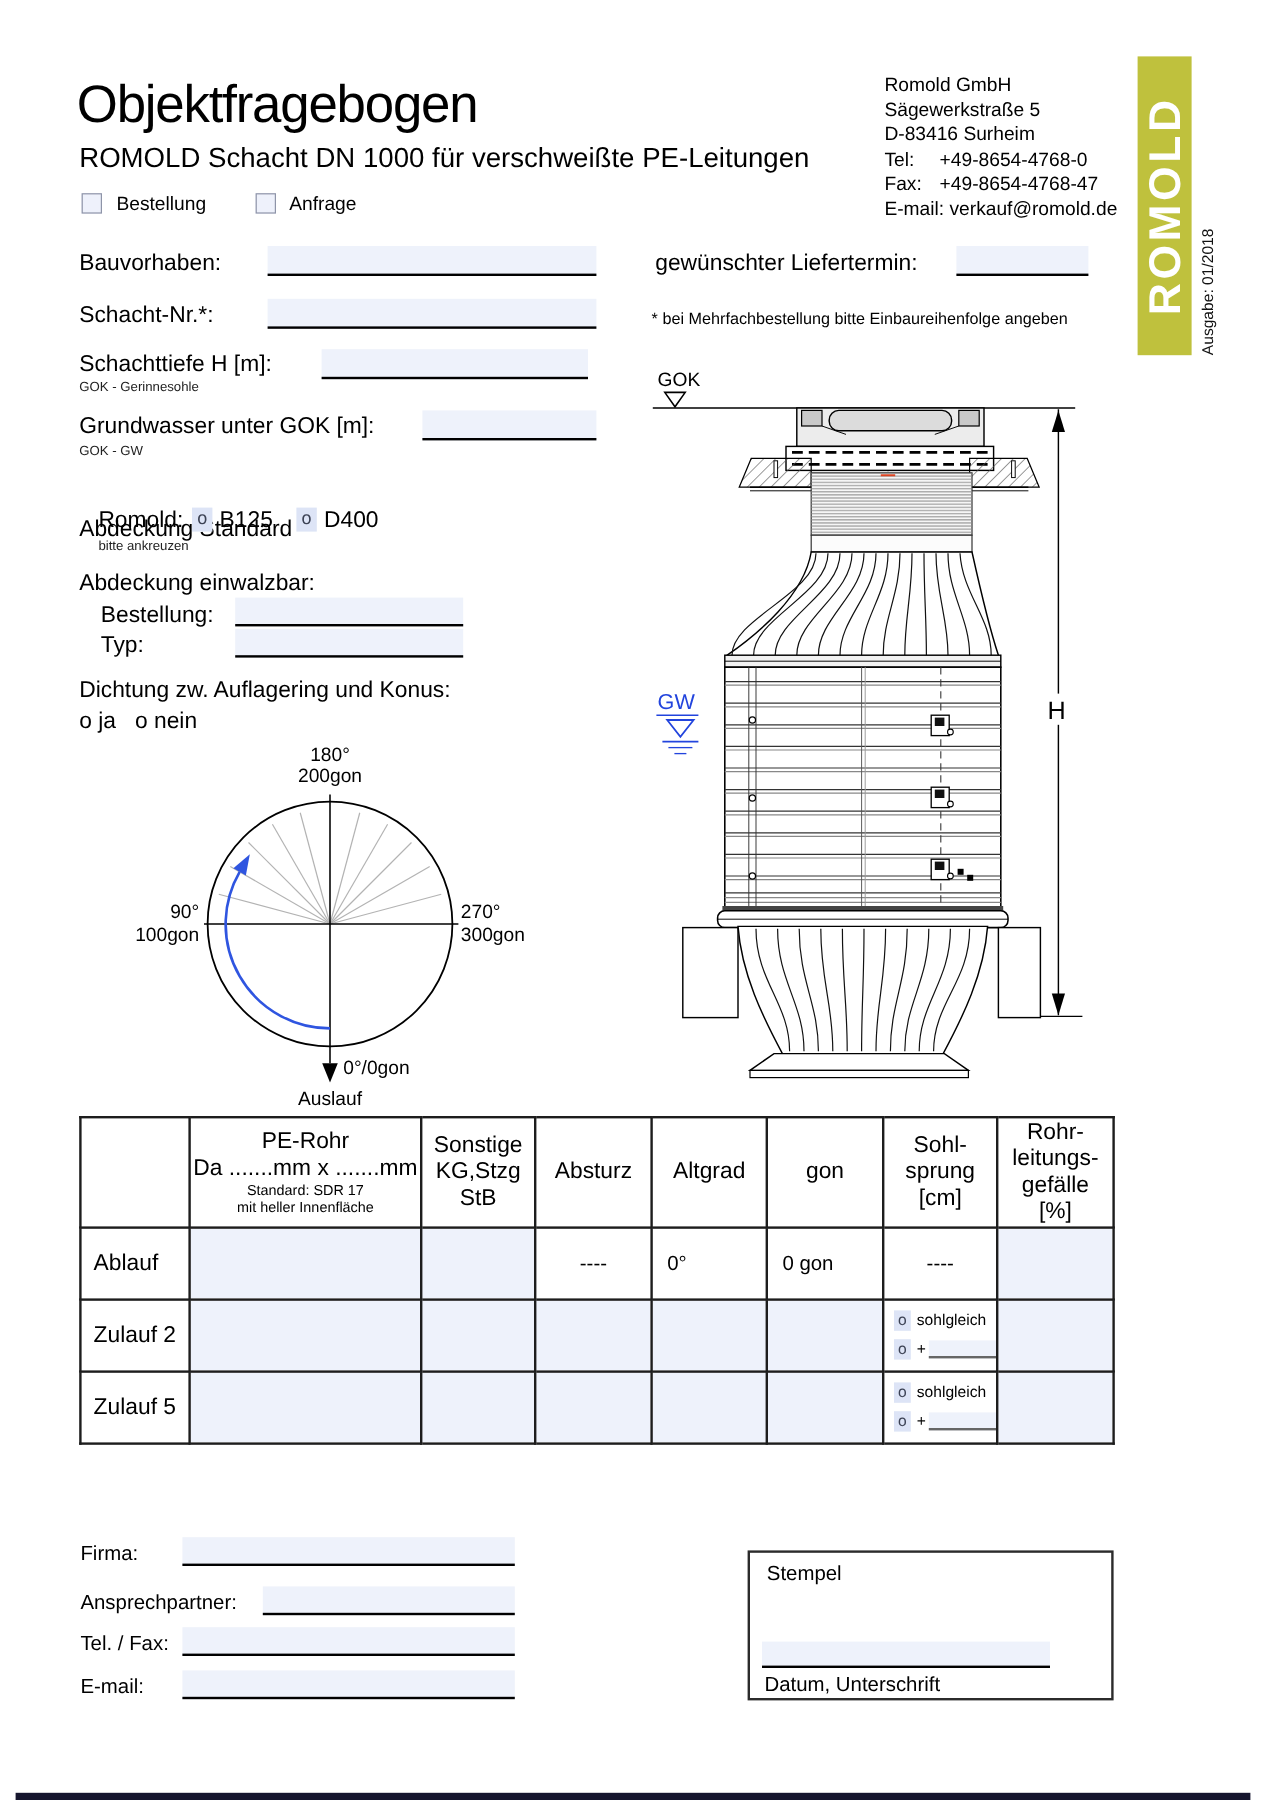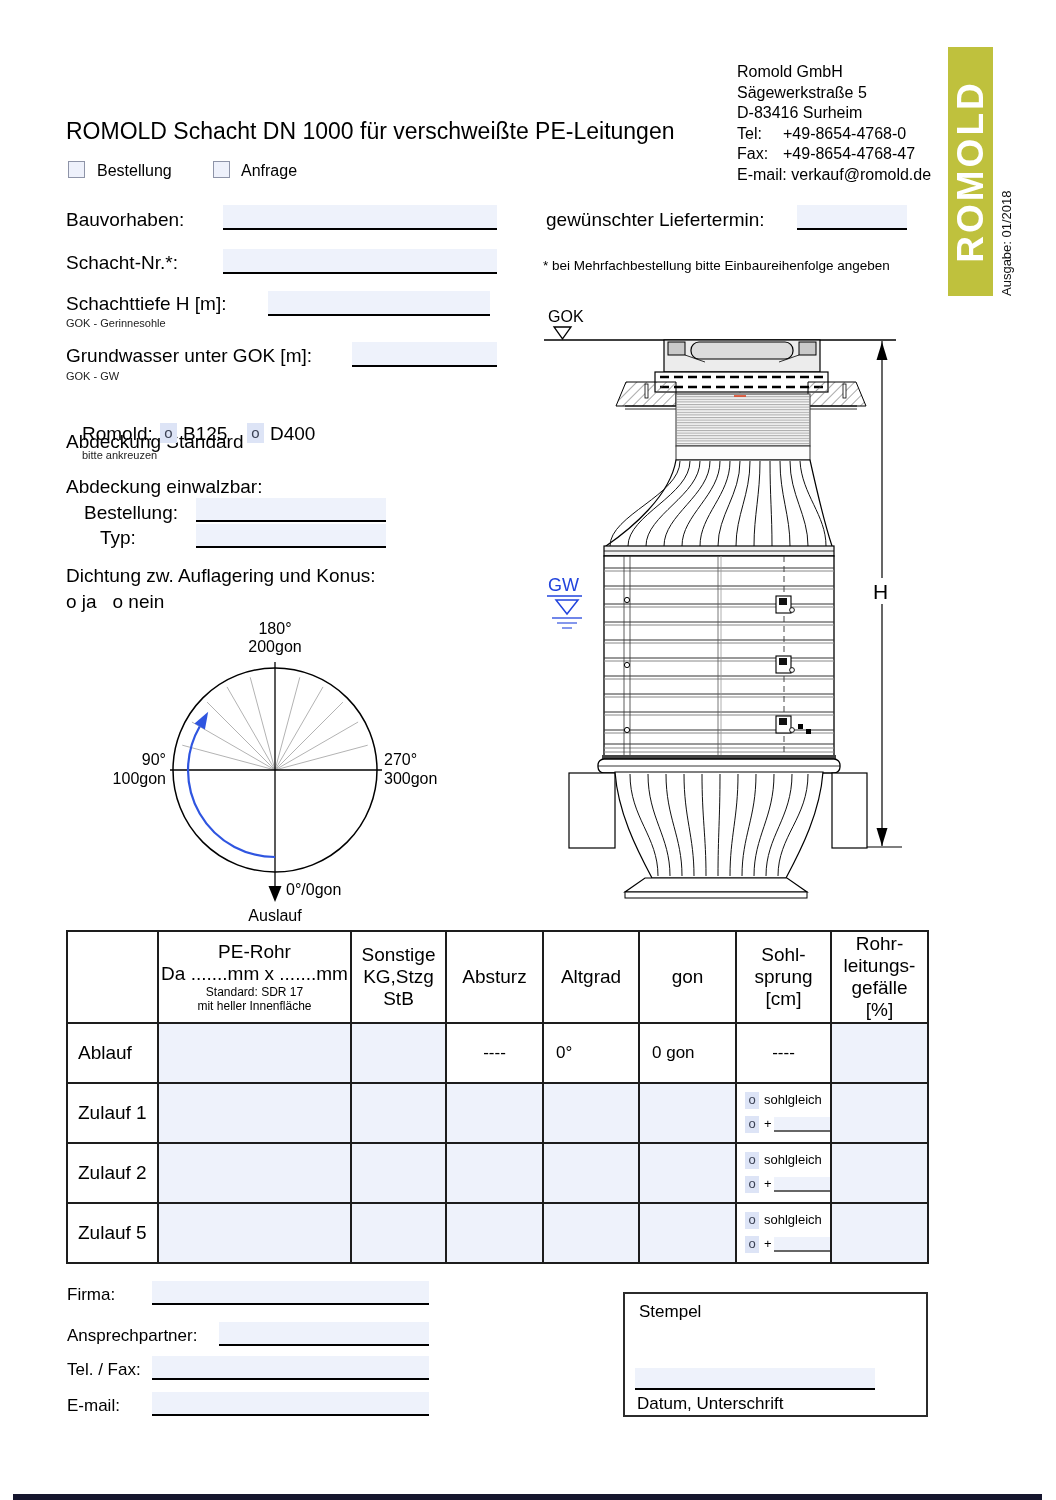--- a/index.html
+++ b/index.html
@@ -45,20 +45,21 @@
                 border-bottom:2px solid #666; vertical-align:middle; margin-left:2px; }
   .stempel-box { border:2px solid #2b2b2b; }
   .bottom-bar { background:#16162e; }
   svg text { font-family:"Liberation Sans", sans-serif; }
 </style>
 </head>
 <body>
 
 <div id="page">
 
+  <div class="abs title" style="left:64px; top:63px;">Objektfragebogen</div>
   <div class="abs subtitle" style="left:66px; top:118px;">ROMOLD Schacht DN 1000 für verschweißte PE-Leitungen</div>
 
   <div class="abs checkbox" style="left:68px; top:161px;"></div>
   <div class="abs lbl16" style="left:97px; top:162px;">Bestellung</div>
   <div class="abs checkbox" style="left:213px; top:161px;"></div>
   <div class="abs lbl16" style="left:241px; top:162px;">Anfrage</div>
 
   <div class="abs company" style="left:737px; top:62px;">
     <div>Romold GmbH</div>
     <div>Sägewerkstraße 5</div>
@@ -94,21 +95,21 @@
   <div class="abs lbl19" style="left:82px; top:423px;">Romold:</div>
   <span class="abs chip" style="left:160px; top:423px;">o</span>
   <div class="abs lbl19" style="left:183px; top:423px;">B125</div>
   <span class="abs chip" style="left:247px; top:423px;">o</span>
   <div class="abs lbl19" style="left:270px; top:423px;">D400</div>
   <div class="abs note11" style="left:82px; top:449px;">bitte ankreuzen</div>
 
   <div class="abs lbl19" style="left:66px; top:476px;">Abdeckung einwalzbar:</div>
   <div class="abs lbl19" style="left:84px; top:502px;">Bestellung:</div>
   <div class="abs input-sm" style="left:196px; top:498px; width:190px;"></div>
-  <div class="abs lbl19" style="left:100px; top:527px;">Typ:</div>
+  <div class="abs lbl19" style="left:84px; top:527px;">Typ:</div>
   <div class="abs input-sm" style="left:196px; top:524px; width:190px;"></div>
 
   <div class="abs lbl19" style="left:66px; top:565px;">Dichtung zw. Auflagering und Konus:</div>
   <div class="abs lbl19 pre" style="left:66px; top:591px;">o ja   o nein</div>
 
   <svg class="abs" style="left:100px; top:618px;" width="360" height="312" viewBox="0 0 360 312">
     <text x="175" y="16" font-size="16" text-anchor="middle">180°</text>
     <text x="175" y="34" font-size="16" text-anchor="middle">200gon</text>
     <text x="66" y="147" font-size="16" text-anchor="end">90°</text>
     <text x="66" y="166" font-size="16" text-anchor="end">100gon</text>
@@ -339,33 +340,20 @@
       <td class="rowlabel">Ablauf</td>
       <td class="cell-blue"></td>
       <td class="cell-blue"></td>
       <td class="cell-center">----</td>
       <td class="cell-left">0°</td>
       <td class="cell-left">0 gon</td>
       <td class="cell-center">----</td>
       <td class="cell-blue"></td>
     </tr>
     <tr style="height:60px;">
-      <td class="rowlabel">Zulauf 1</td>
-      <td class="cell-blue"></td>
-      <td class="cell-blue"></td>
-      <td class="cell-blue"></td>
-      <td class="cell-blue"></td>
-      <td class="cell-blue"></td>
-      <td class="sg-cell">
-        <div class="sg-line"><span class="chip">o</span><span class="sg-label">sohlgleich</span></div>
-        <div class="sg-line"><span class="chip">o</span><span class="plus">+</span><span class="mini-input"></span></div>
-      </td>
-      <td class="cell-blue"></td>
-    </tr>
-    <tr style="height:60px;">
       <td class="rowlabel">Zulauf 2</td>
       <td class="cell-blue"></td>
       <td class="cell-blue"></td>
       <td class="cell-blue"></td>
       <td class="cell-blue"></td>
       <td class="cell-blue"></td>
       <td class="sg-cell">
         <div class="sg-line"><span class="chip">o</span><span class="sg-label">sohlgleich</span></div>
         <div class="sg-line"><span class="chip">o</span><span class="plus">+</span><span class="mini-input"></span></div>
       </td>

